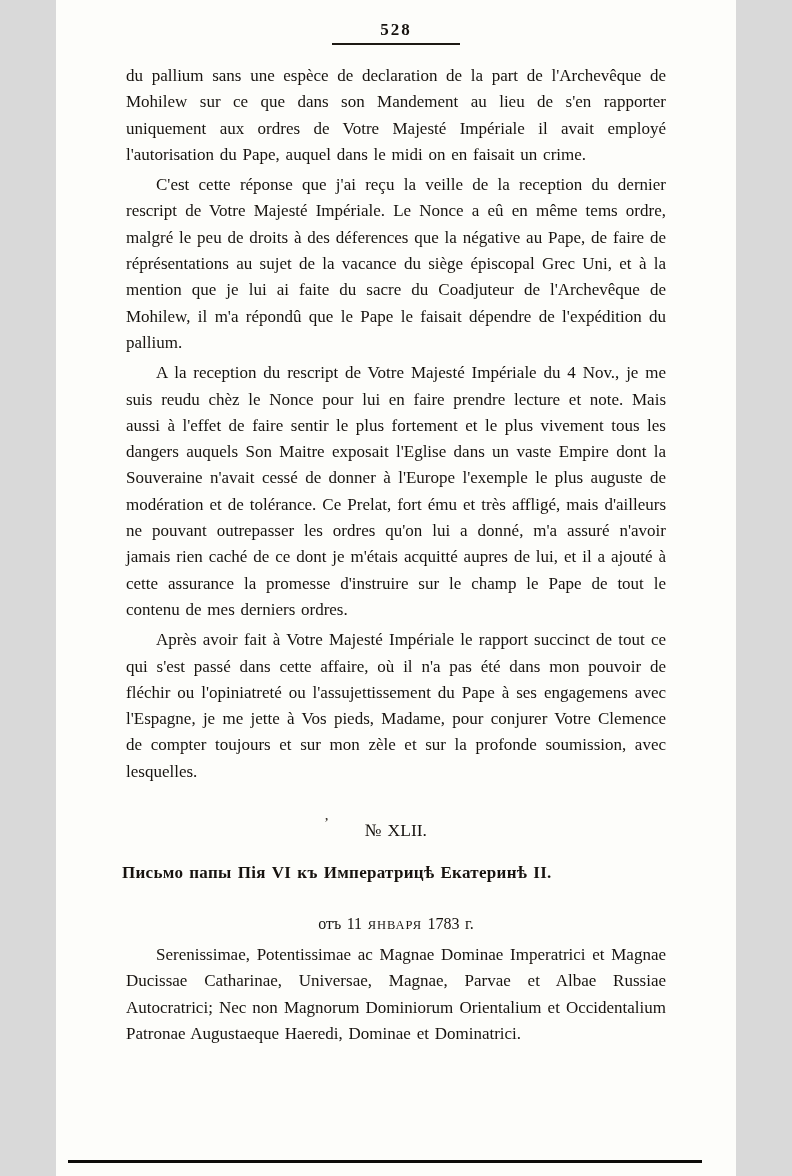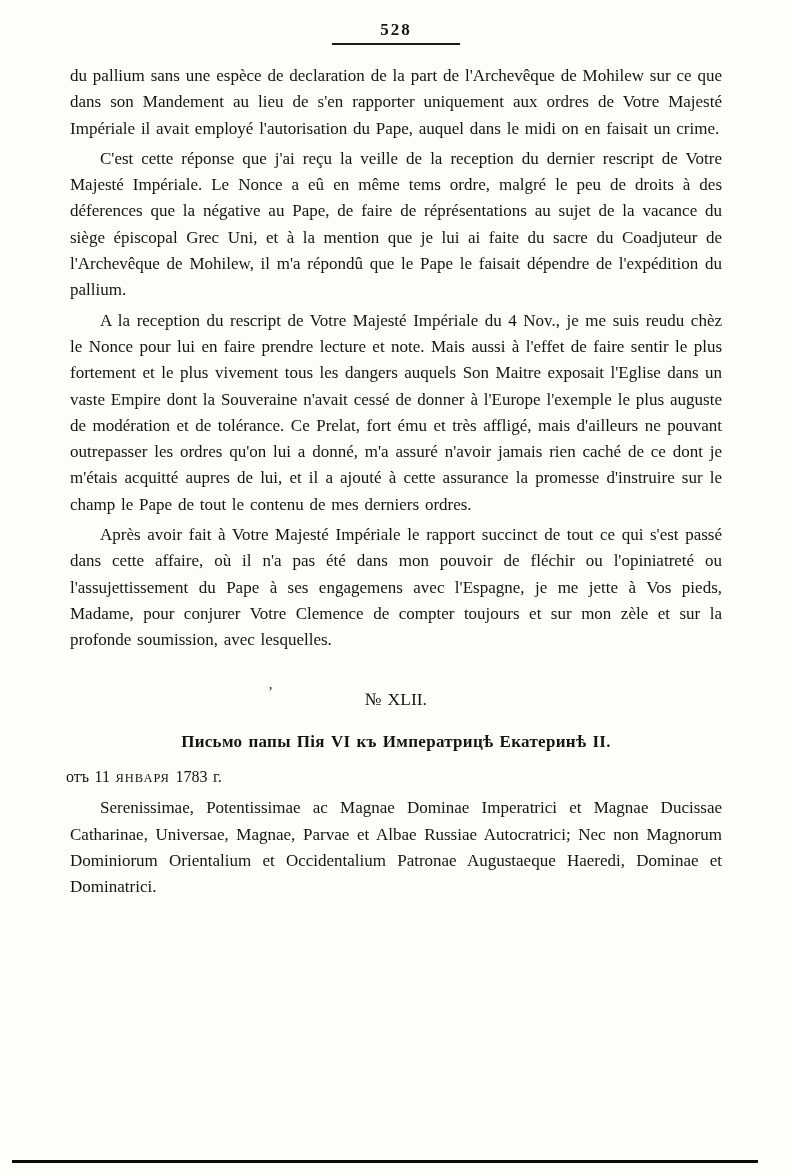--- a/index.html
+++ b/index.html
@@ -1,19 +1,19 @@
 <!DOCTYPE html>
 <html><head>
 <meta charset="utf-8">
 <style>
   * { margin: 0; padding: 0; box-sizing: border-box; }
   html, body { background: #d9d9d9; }
   .page {
     position: relative;
-    width: 792px;
+    width: 680px;
     height: 1176px;
     margin: 0 auto;
     background: #fdfdfa;
     color: #17130f;
     font-family: "Liberation Serif", "DejaVu Serif", serif;
     overflow: hidden;
   }
   .page-header { padding-top: 20px; text-align: center; }
   .page-number {
     display: inline-block;
@@ -46,28 +46,29 @@
   }
   .stray-mark {
     position: absolute;
     left: 202px;
     top: -7px;
     font-size: 15px;
     color: #2a241d;
   }
   .letter-title {
     margin-top: 17px;
-    text-align: center;
+    text-align: left;
     text-indent: 0;
     font-weight: bold;
     font-size: 17px;
     letter-spacing: 0.3px;
   }
   .letter-date {
-    margin-top: 9px;
+    margin-top: 24px;
+    text-align: center;
     text-indent: 0;
     font-size: 16px;
   }
   .letter-date .month {
     text-transform: uppercase;
     font-size: 12.5px;
     letter-spacing: 1px;
   }
   .salutation {
     margin-top: 7px;

